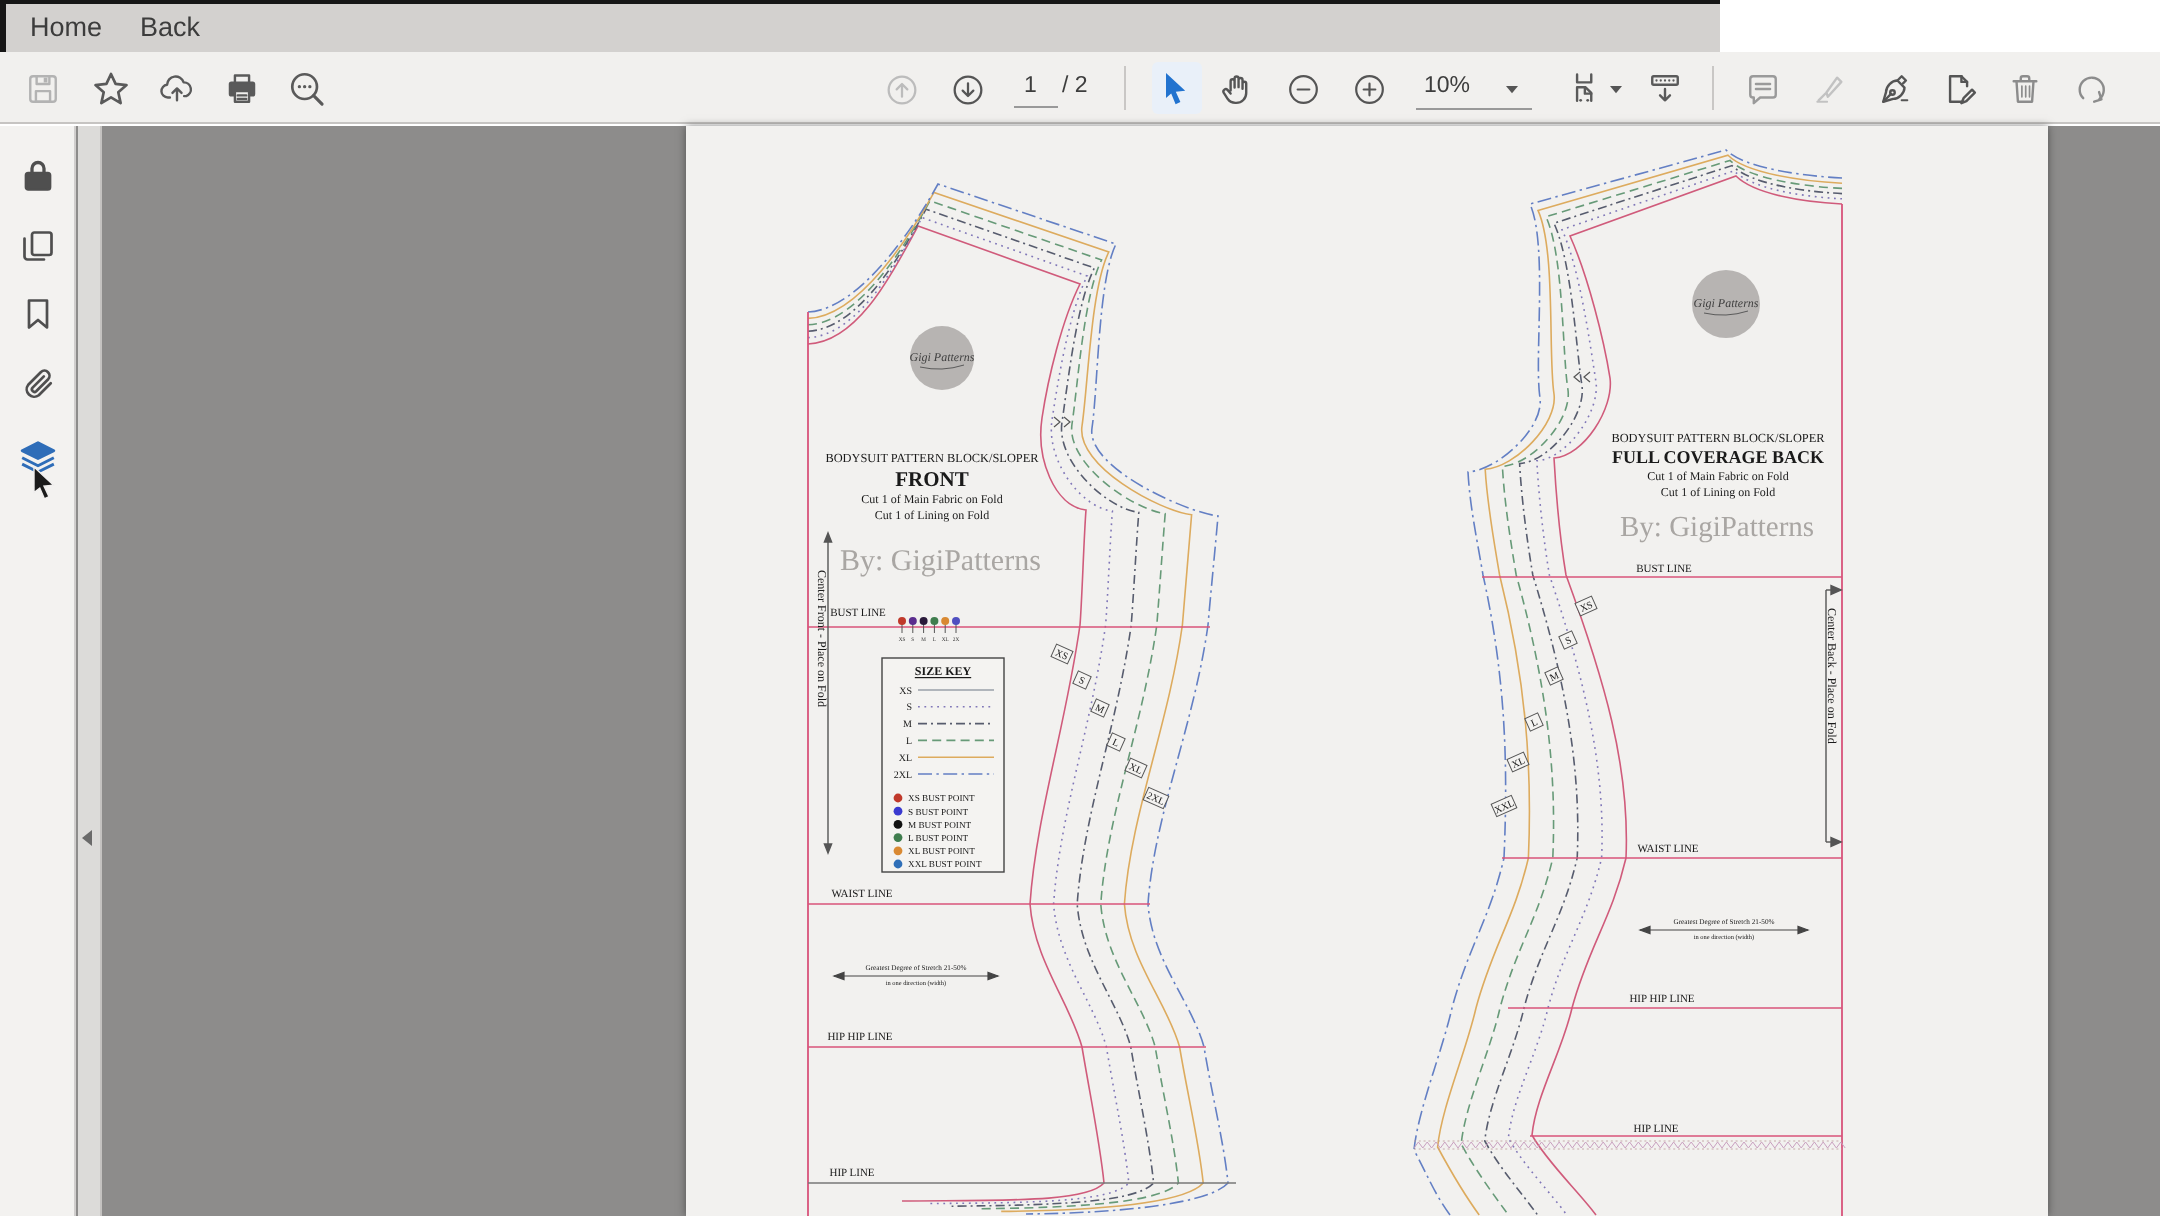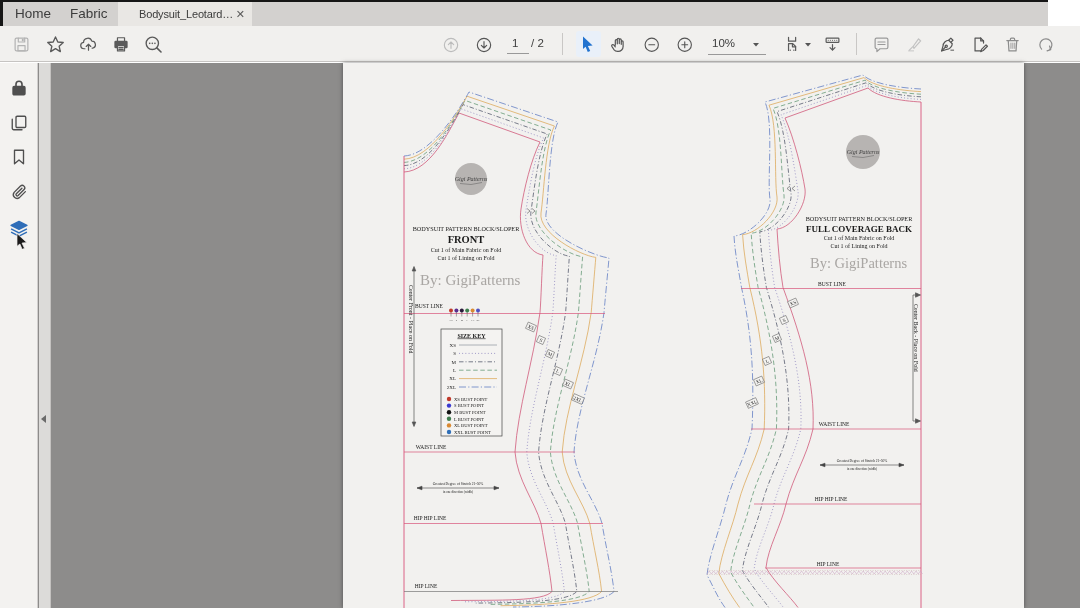--- a/index.html
+++ b/index.html
@@ -1,39 +1,35 @@
 <!DOCTYPE html>
 <html><head><meta charset="utf-8">
 <style>
 * { margin:0; padding:0; box-sizing:border-box; }
 html,body { width:1080px; height:608px; overflow:hidden; font-family:"Liberation Sans", sans-serif; }
-.tabbar { position:absolute; left:0; top:0; width:1048px; height:26px; background:#d3d1cf; border-top:2px solid #161616; }
+.tabbar { position:absolute; left:0; top:0; width:860px; height:26px; background:#d3d1cf; border-top:2px solid #161616; }
 .tabbar .edge { position:absolute; left:0; top:0; width:3px; height:24px; background:#161616; }
 .menu { position:absolute; top:0; height:24px; line-height:24px; font-size:13.5px; color:#3c3c3c; }
 .tab { position:absolute; left:118px; top:0; width:134px; height:24px; background:#e9e7e4; }
 .tab span.t { position:absolute; left:21px; top:0; height:24px; line-height:25px; font-size:11px; letter-spacing:-0.15px; color:#3c3c3c; }
 .tab span.x { position:absolute; right:7px; top:0; height:24px; line-height:24px; font-size:11px; color:#5a5a5a; }
 .toolbar { position:absolute; left:0; top:26px; width:1080px; height:36px; background:#f1f0ee; border-bottom:1px solid #c6c4c2; }
 .sep { position:absolute; top:7px; width:1px; height:22px; background:#c9c7c5; }
 .tnum { position:absolute; top:11px; font-size:11.5px; color:#3d3d3d; }
 .content { position:absolute; left:0; top:63px; width:1080px; height:545px; background:#8d8c8b; }
 .sidebar { position:absolute; left:0; top:0; width:38px; height:545px; background:#f3f2f0; border-right:1px solid #d0cecd; }
 .strip { position:absolute; left:39px; top:0; width:12px; height:545px; background:#dcdbd9; border-right:1px solid #c4c2c0; }
 .collapse { position:absolute; left:41px; top:352px; width:0; height:0; border-top:4px solid transparent; border-bottom:4px solid transparent; border-right:5px solid #6a6a6a; }
 .page { position:absolute; left:343px; top:0; width:681px; height:545px; background:#f2f1ef; box-shadow:0 0 4px rgba(30,30,30,0.55); }
 </style></head>
 <body>
 <div class="tabbar">
   <div class="edge"></div>
   <span class="menu" style="left:15px">Home</span>
-  <span class="menu" style="left:70px">Fabric</span>
-  <div class="tab">
-      <span class="t">Bodysuit_Leotard…</span>
-      <span class="x">✕</span>
-    </div>
+  <span class="menu" style="left:70px">Back</span>
 </div>
 <div class="toolbar">
   <span class="tnum" style="left:512px">1</span>
   <span style="position:absolute;left:507px;top:27px;width:22px;height:1px;background:#999"></span>
   <span class="tnum" style="left:531px">/ 2</span>
   <div class="sep" style="left:562px"></div>
   <span class="tnum" style="left:712px">10%</span>
   <svg style="position:absolute;left:752px;top:16px" width="8" height="6" viewBox="0 0 8 6">
       <path d="M1 1 L4 4.6 L7 1 Z" fill="#555"></path>
     </svg>

